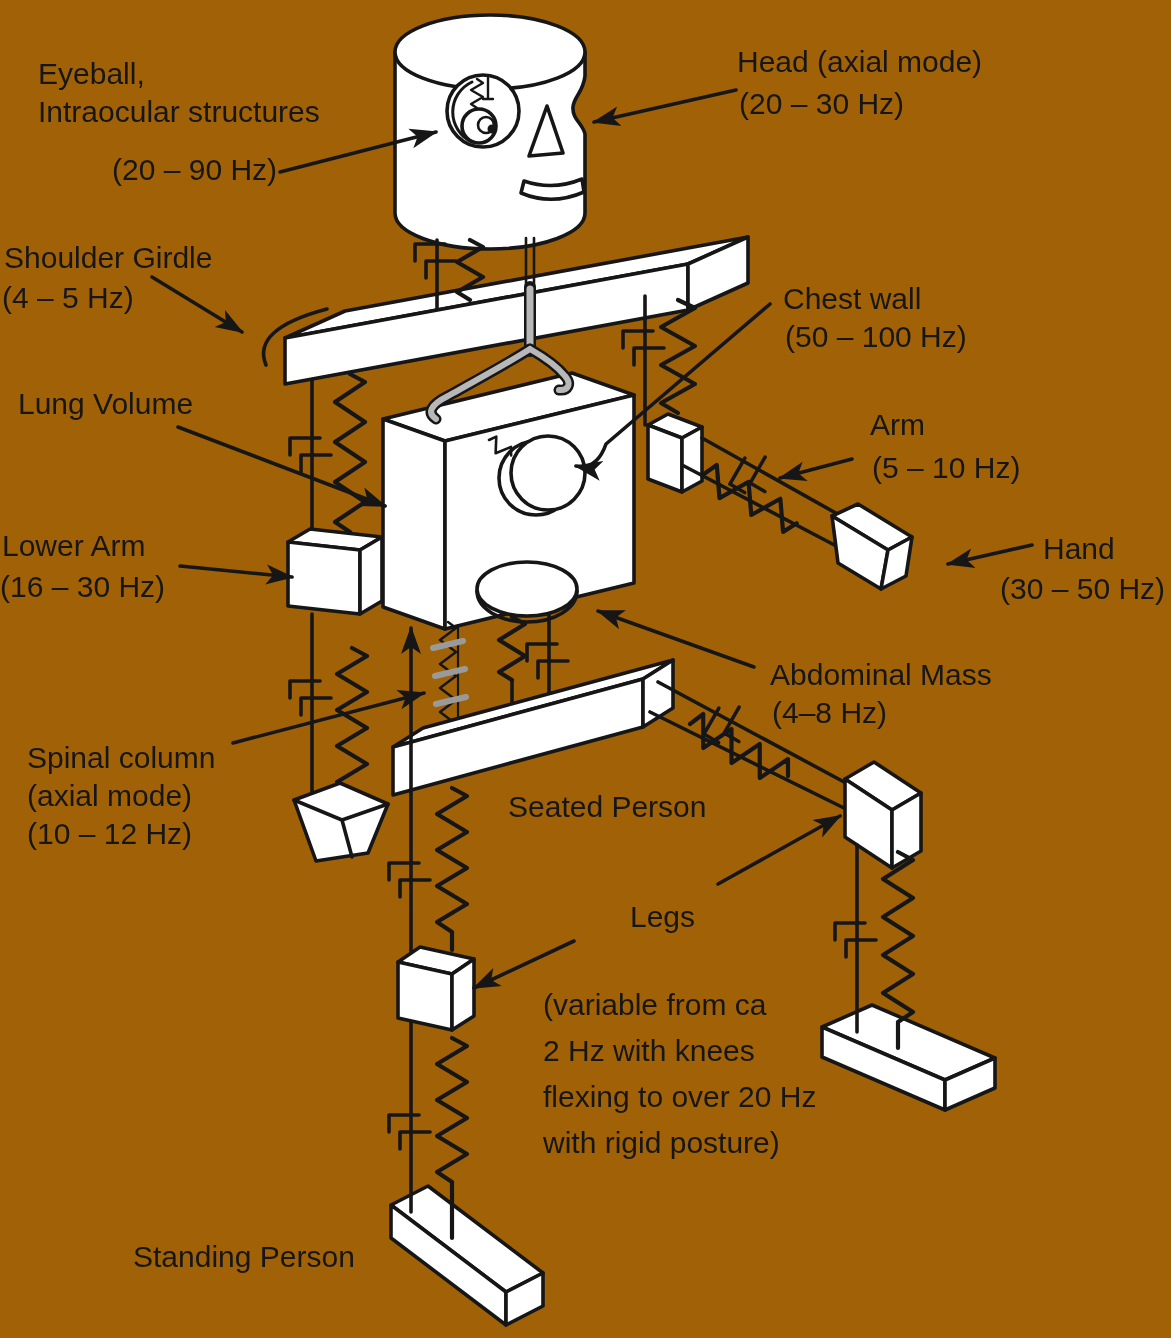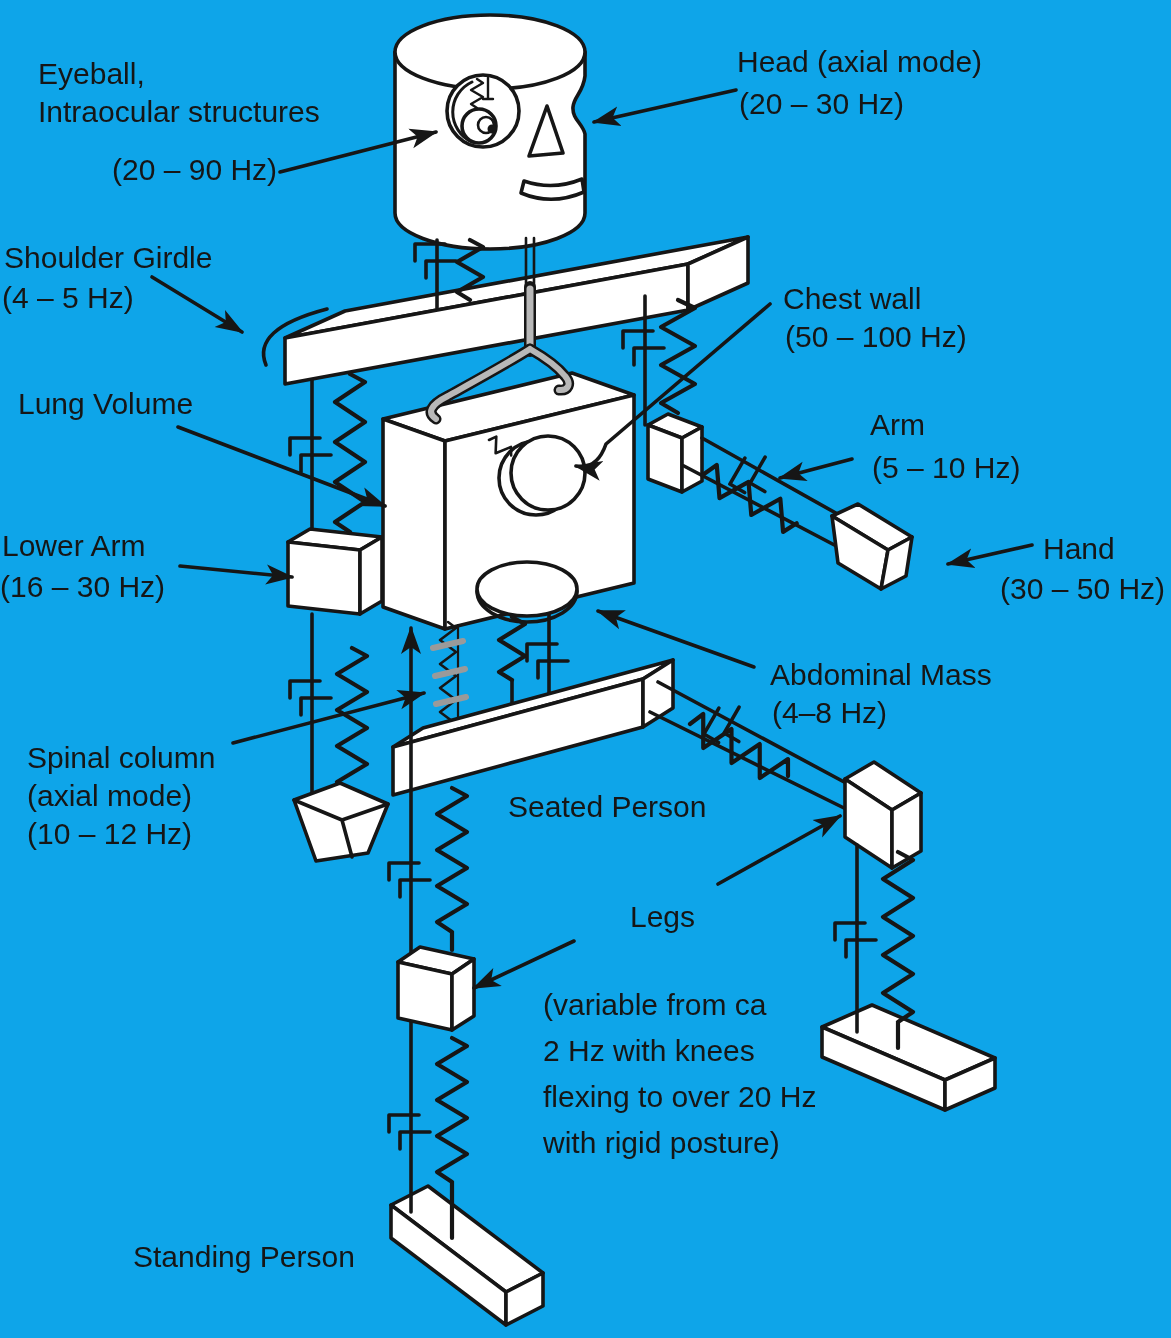--- a/index.html
+++ b/index.html
@@ -1,16 +1,16 @@
 <!DOCTYPE html>
 <html><head>
 <meta charset="utf-8">
 <style>
   html,body{margin:0;padding:0;background:#ffffff;}
-  .stage{position:relative;width:1171px;height:1338px;background:#0ea5e9;overflow:hidden;
+  .stage{position:relative;width:1171px;height:1338px;background:#a16207;overflow:hidden;
          font-family:"Liberation Sans", sans-serif;}
   svg{display:block}
   text{font-family:"Liberation Sans", sans-serif;font-size:30px;fill:#161616;}
 </style>
 </head>
 <body>
 
 <div class="stage">
 <svg width="1171" height="1338" viewBox="0 0 1171 1338">
   <defs>

